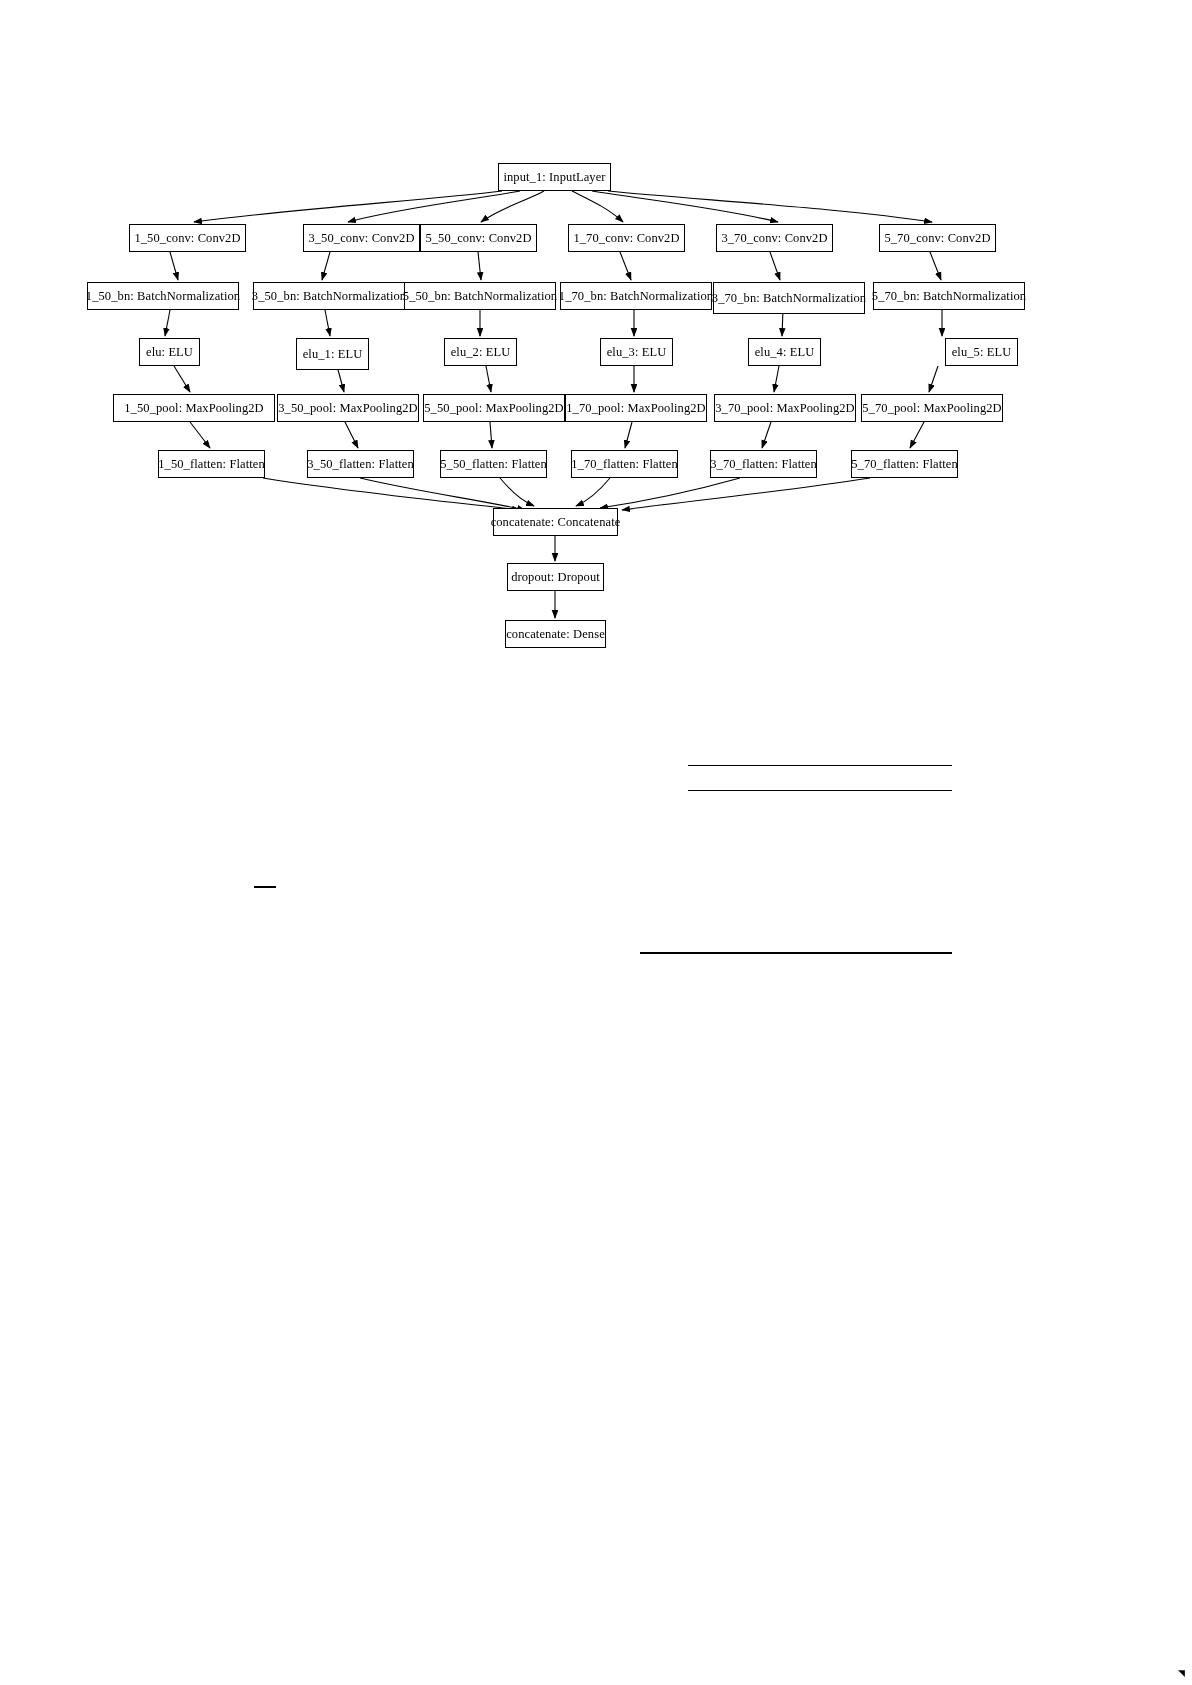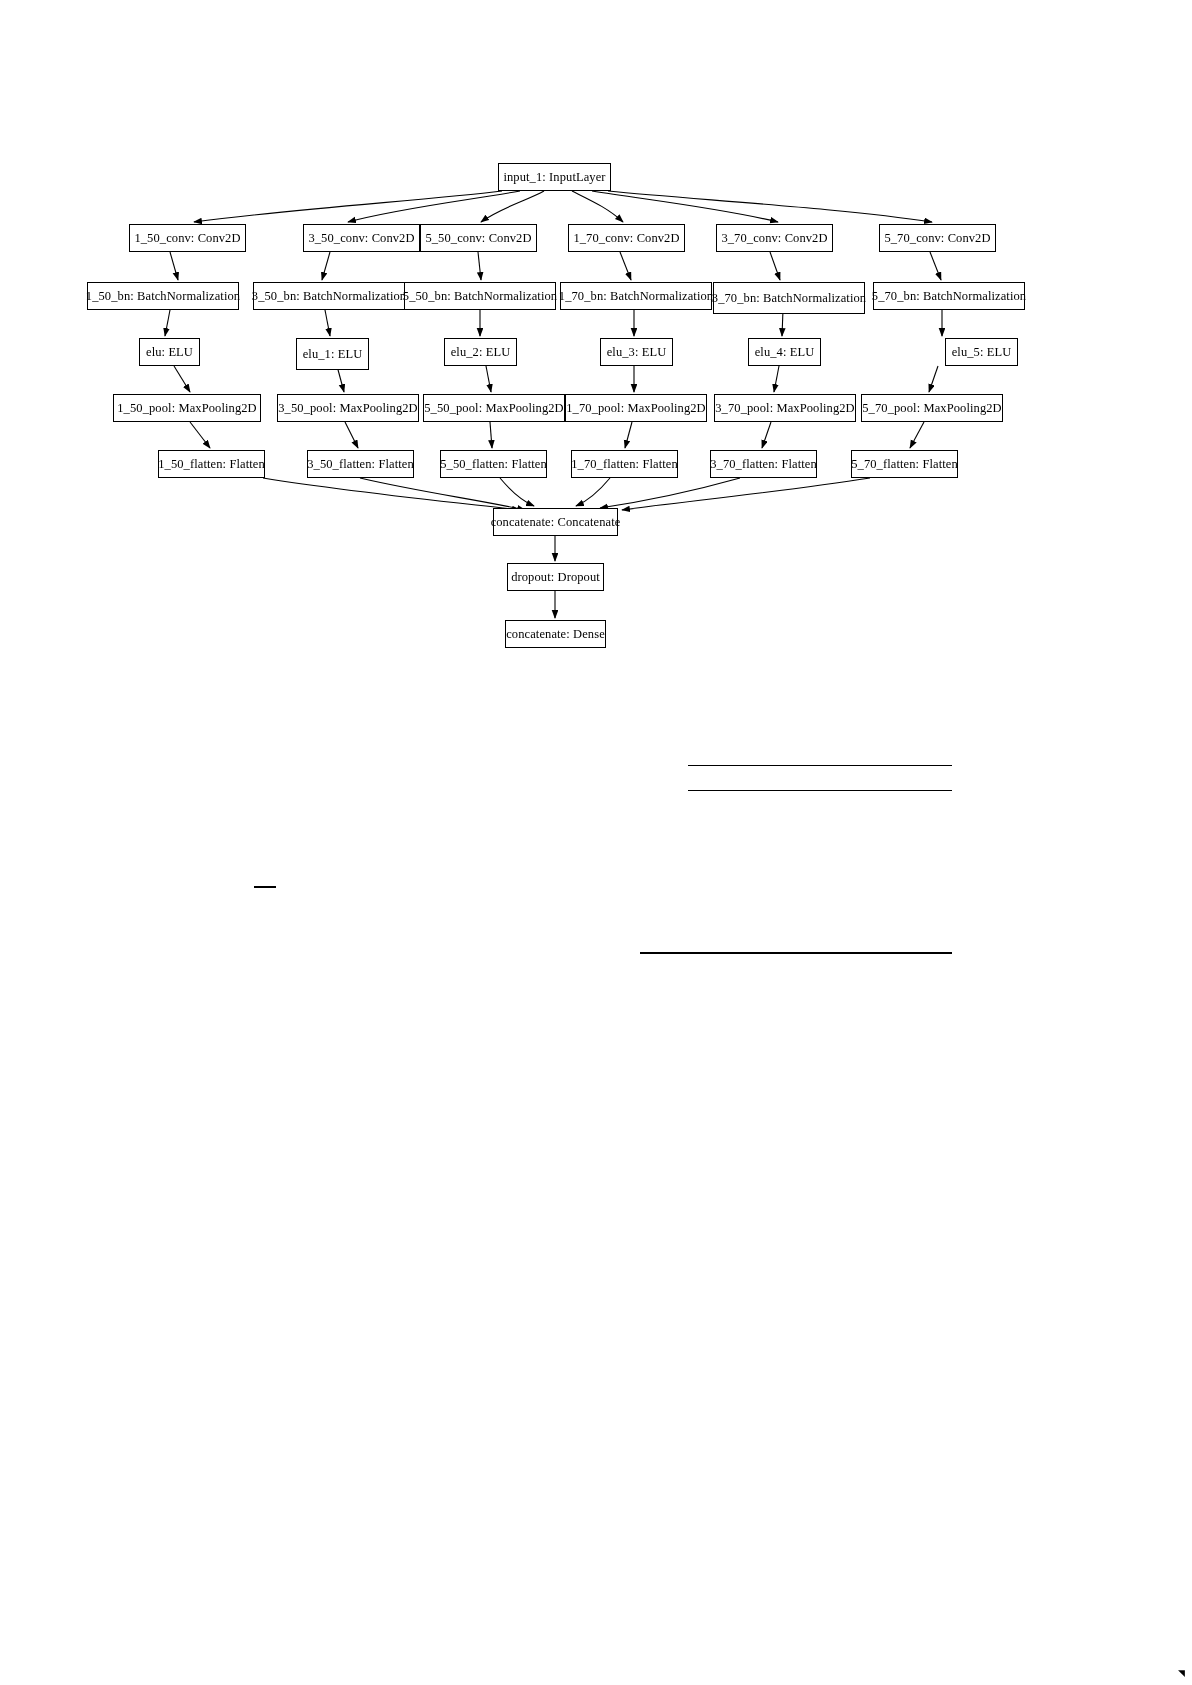--- a/index.html
+++ b/index.html
@@ -118,21 +118,21 @@
       <path d="M 555,536 L 555,561"></path>
       <path d="M 555,591 L 555,618"></path>
     </g>
   </svg>
 
   <div class="node" style="left:498px; top:163px; width:113px; height:28px;">input_1: InputLayer</div>
 
   <div class="node" style="left:129px; top:224px; width:117px; height:28px;">1_50_conv: Conv2D</div>
   <div class="node" style="left:87px; top:282px; width:152px; height:28px;">1_50_bn: BatchNormalization</div>
   <div class="node" style="left:139px; top:338px; width:61px; height:28px;">elu: ELU</div>
-  <div class="node" style="left:113px; top:394px; width:148px; height:28px;">1_50_pool: MaxPooling2D</div>
+  <div class="node" style="left:113px; top:394px; width:162px; height:28px;">1_50_pool: MaxPooling2D</div>
   <div class="node" style="left:158px; top:450px; width:107px; height:28px;">1_50_flatten: Flatten</div>
 
   <div class="node" style="left:284px; top:224px; width:117px; height:28px;margin-left:19px;">3_50_conv: Conv2D</div>
   <div class="node" style="left:253px; top:282px; width:152px; height:28px;">3_50_bn: BatchNormalization</div>
   <div class="node" style="left:296px; top:338px; width:73px; height:32px;text-align:right;">elu_1: ELU</div>
   <div class="node" style="left:277px; top:394px; width:142px; height:28px;">3_50_pool: MaxPooling2D</div>
   <div class="node" style="left:307px; top:450px; width:107px; height:28px;">3_50_flatten: Flatten</div>
 
   <div class="node" style="left:420px; top:224px; width:117px; height:28px;">5_50_conv: Conv2D</div>
   <div class="node" style="left:404px; top:282px; width:152px; height:28px;">5_50_bn: BatchNormalization</div>

